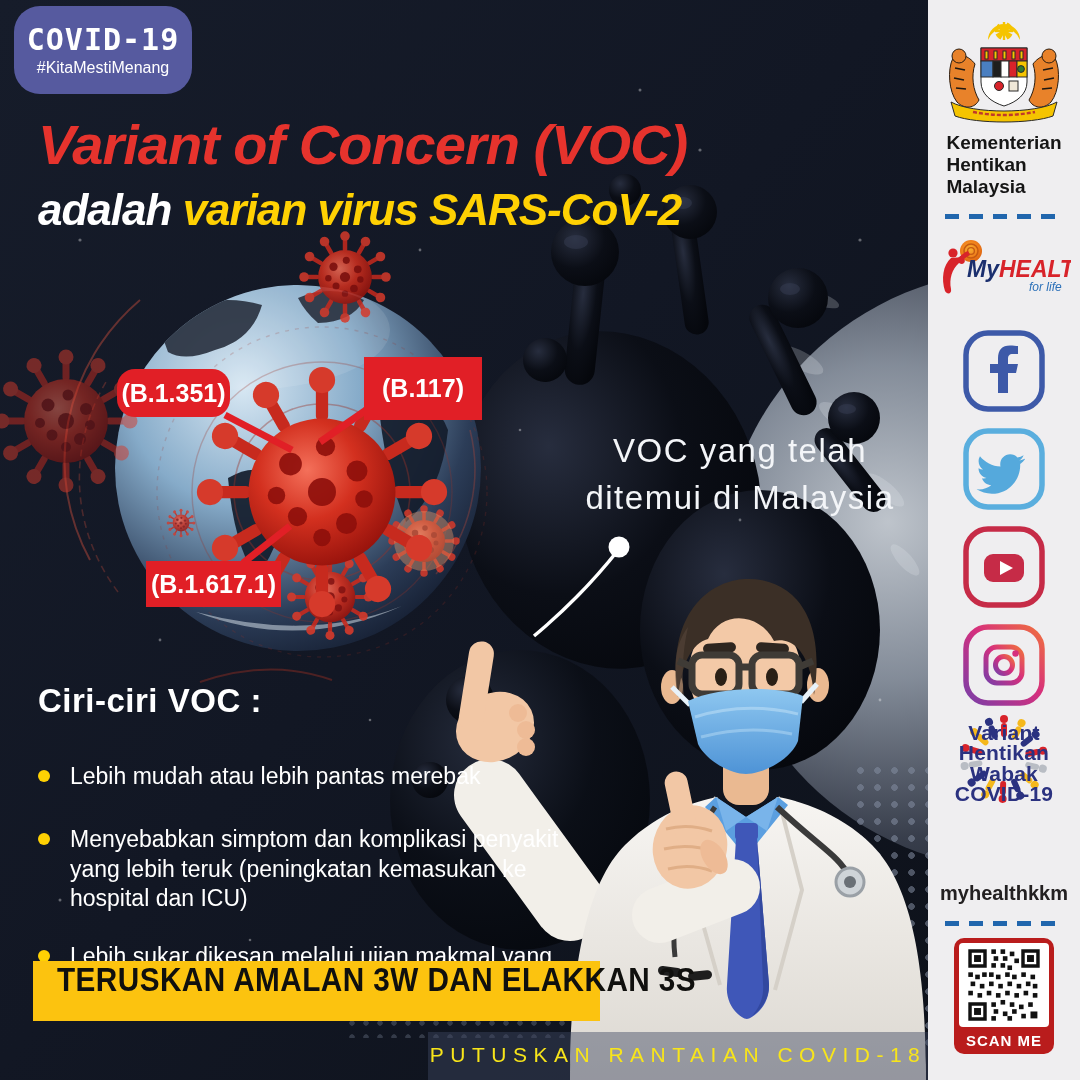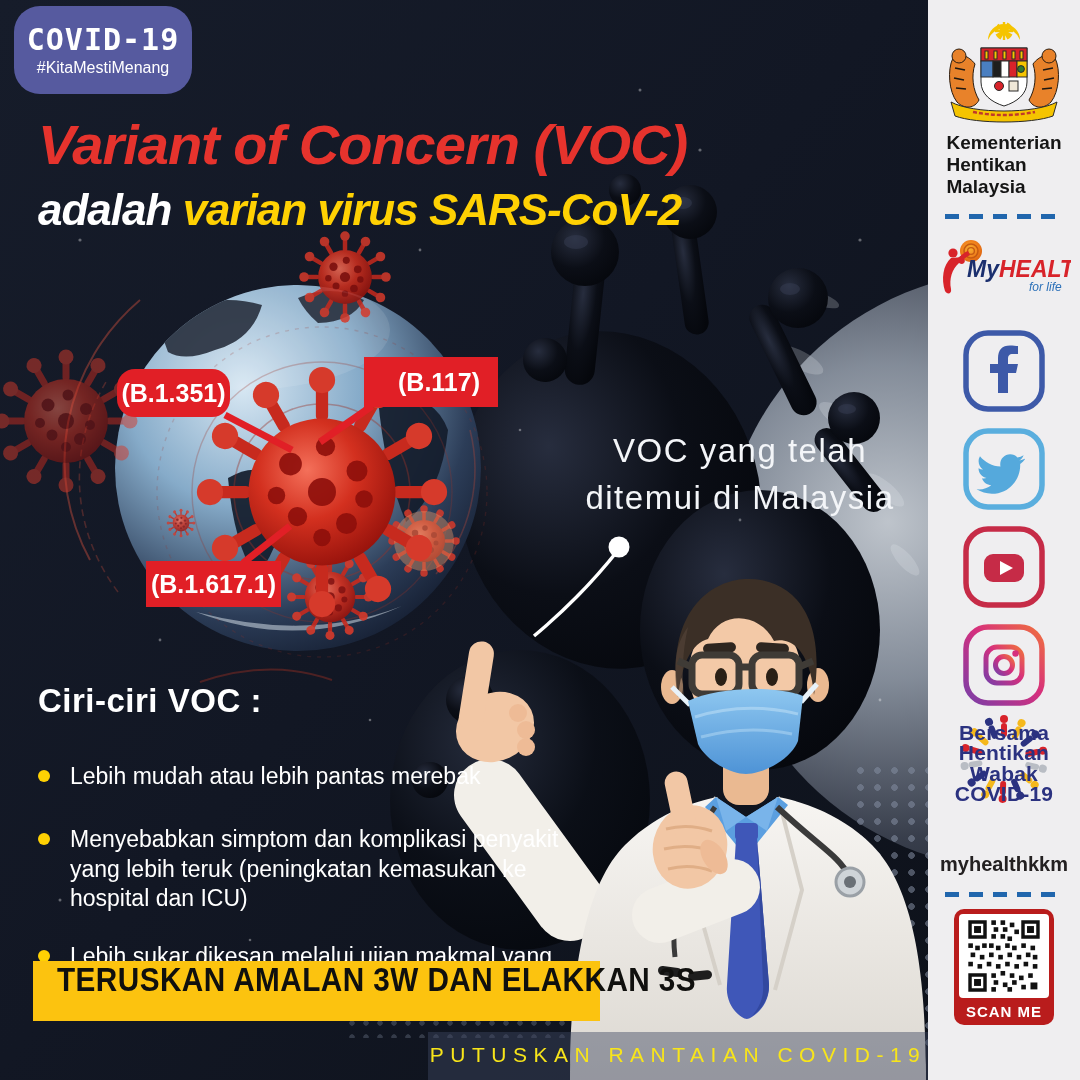--- a/index.html
+++ b/index.html
@@ -33,21 +33,21 @@
   
   .title{position:absolute;left:38px;top:112px;z-index:6;font-style:italic;font-weight:bold;white-space:nowrap;}
   .title-line1{font-size:56px;color:#e6332d;letter-spacing:-1px;}
   .title-line2{font-size:44px;margin-top:8px;letter-spacing:-1px;}
   .title-line2 .w{color:#ffffff;}
   .title-line2 .y{color:#ffd103;}
   
   .vbox{position:absolute;z-index:6;background:#e11f26;color:#fff;font-weight:bold;
     font-size:25px;display:flex;align-items:center;justify-content:center;}
   .vb1{left:117px;top:369px;width:113px;height:48px;border-radius:18px;}
-  .vb2{left:364px;top:357px;width:118px;height:50px;padding-left:16px;}
+  .vb2{left:364px;top:357px;width:118px;height:63px;}
   .vb3{left:146px;top:561px;width:135px;height:46px;}
   
   .found{position:absolute;left:568px;top:428px;width:344px;z-index:6;text-align:center;
     color:#f3f5f8;font-size:33px;font-weight:300;letter-spacing:1.5px;line-height:1.42;}
   
   .ciri{position:absolute;left:38px;top:682px;z-index:6;color:#fff;}
   .ciri-h{font-size:33px;font-weight:bold;letter-spacing:.5px;}
   .ciri ul{list-style:none;margin:0;padding:0;margin-top:42px;width:545px;}
   .ciri li{position:relative;padding-left:32px;font-size:23px;line-height:1.28;margin-bottom:34px;}
   .ciri li:nth-child(2){margin-bottom:28px;}
@@ -66,21 +66,21 @@
     font-size:19px;line-height:1.15;}
   .dash{width:118px;height:5px;margin-top:16px;
     background:repeating-linear-gradient(90deg,#2166ad 0 14px,transparent 14px 24px);}
   .myhealth{margin-top:18px;}
   .soc{margin-top:14px;}
   .soc.first{margin-top:30px;}
   .campaign{position:relative;width:132px;height:116px;margin-top:6px;}
   .campaign svg{position:absolute;left:0;top:0;}
   .campaign .ctext{position:absolute;left:0;top:10px;width:132px;text-align:center;
     color:#2b3280;font-weight:bold;font-size:21px;line-height:.98;letter-spacing:.2px;}
-  .handle{margin-top:24px;font-size:20px;font-weight:bold;color:#232021;}
+  .handle{margin-top:53px;font-size:20px;font-weight:bold;color:#232021;}
   .qr{margin-top:12px;width:100px;height:116px;background:#b91c1c;border-radius:10px;
     display:flex;flex-direction:column;align-items:center;}
   .qr-inner{margin-top:5px;width:90px;height:84px;background:#fff;border-radius:4px;
     display:flex;align-items:center;justify-content:center;}
   .qr-label{color:#fff;font-size:15px;font-weight:bold;letter-spacing:1px;margin-top:5px;}
 </style>
 </head>
 <body>
 
 <div class="poster">
@@ -341,21 +341,21 @@
       <rect x="250" y="216" width="23" height="74" rx="11.5" transform="rotate(-12 261 253)" fill="#f2c7a5"></rect>
       <g stroke="#dca87f" stroke-width="3" fill="none" opacity=".8">
         <path d="M246 274 Q268 268 292 276"></path>
         <path d="M244 294 Q268 288 294 296"></path>
         <path d="M248 314 Q270 308 292 316"></path>
       </g>
       <ellipse cx="294" cy="302" rx="11" ry="19" transform="rotate(-32 294 302)" fill="#eebb96"></ellipse>
     </svg>
 
     <div class="bottom-band"></div>
-    <div class="footer-text">PUTUSKAN RANTAIAN COVID-19</div>
+    <div class="footer-text">PUTUSKAN RANTAIAN COVID-18</div>
 
     <div class="badge">
       <div class="badge-title">COVID-19</div>
       <div class="badge-tag">#KitaMestiMenang</div>
     </div>
 
     <div class="title">
       <div class="title-line1">Variant of Concern (VOC)</div>
       <div class="title-line2"><span class="w">adalah </span><span class="y">varian virus SARS-CoV-2</span></div>
     </div>
@@ -561,21 +561,21 @@
                 <rect x="-3" y="-36" width="6" height="14" rx="3"></rect>
               </g>
             <g fill="#2b3280" transform="rotate(338)">
                 <circle cx="0" cy="-40" r="4"></circle>
                 <rect x="-3" y="-36" width="6" height="14" rx="3"></rect>
               </g>
           </g>
         </g>
       </svg>
       <div class="ctext">
-        <div>Bersama</div>
+        <div>Variant</div>
         <div>Hentikan</div>
         <div>Wabak</div>
         <div>COVID-19</div>
       </div>
     </div>
 
     <div class="handle">myhealthkkm</div>
 
     <div class="dash"></div>
 

